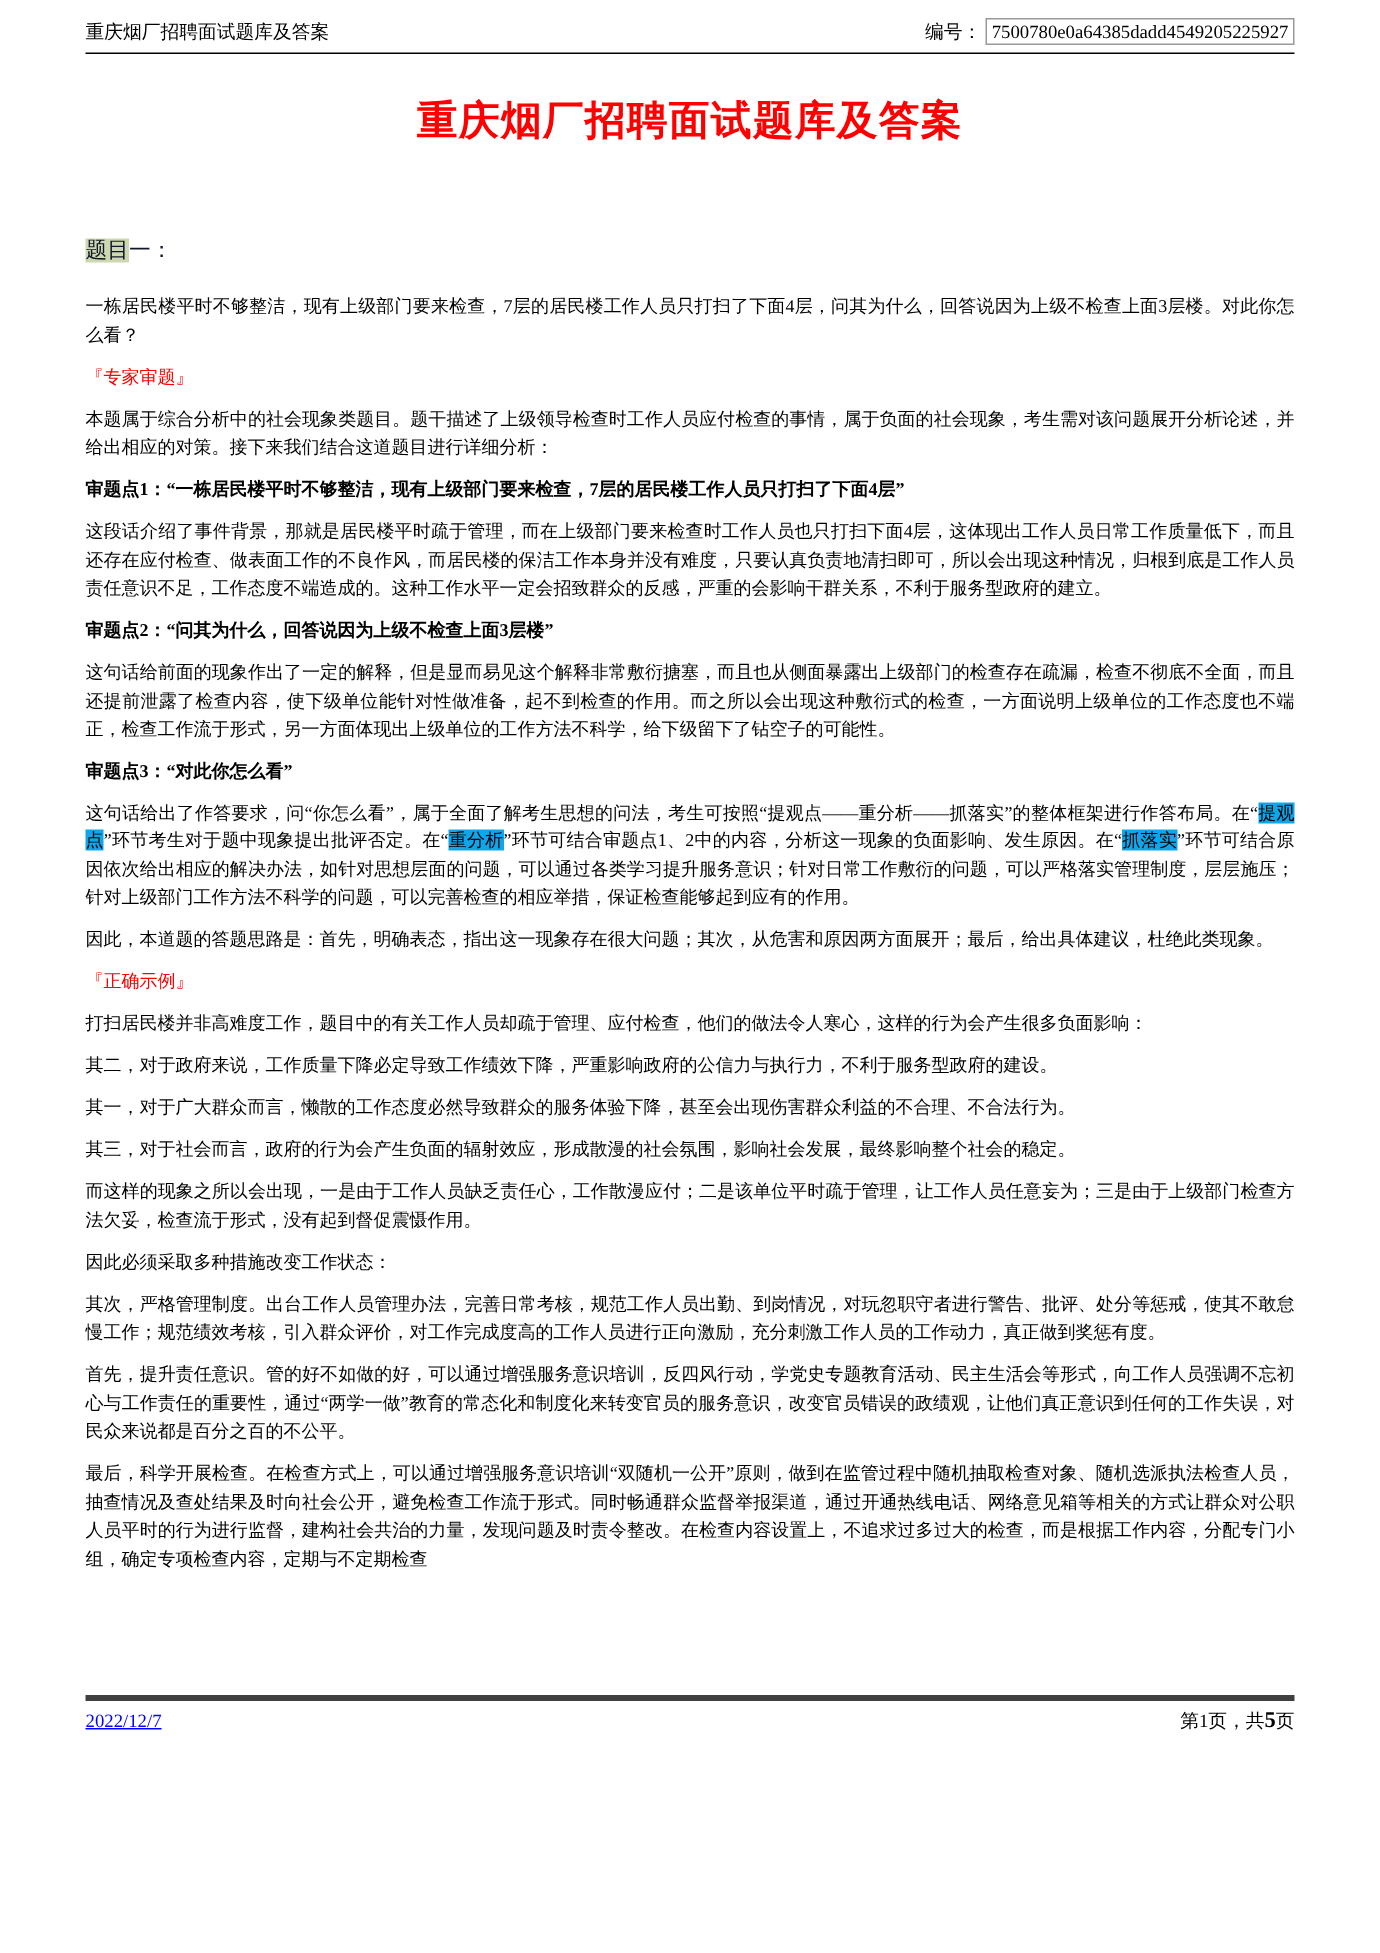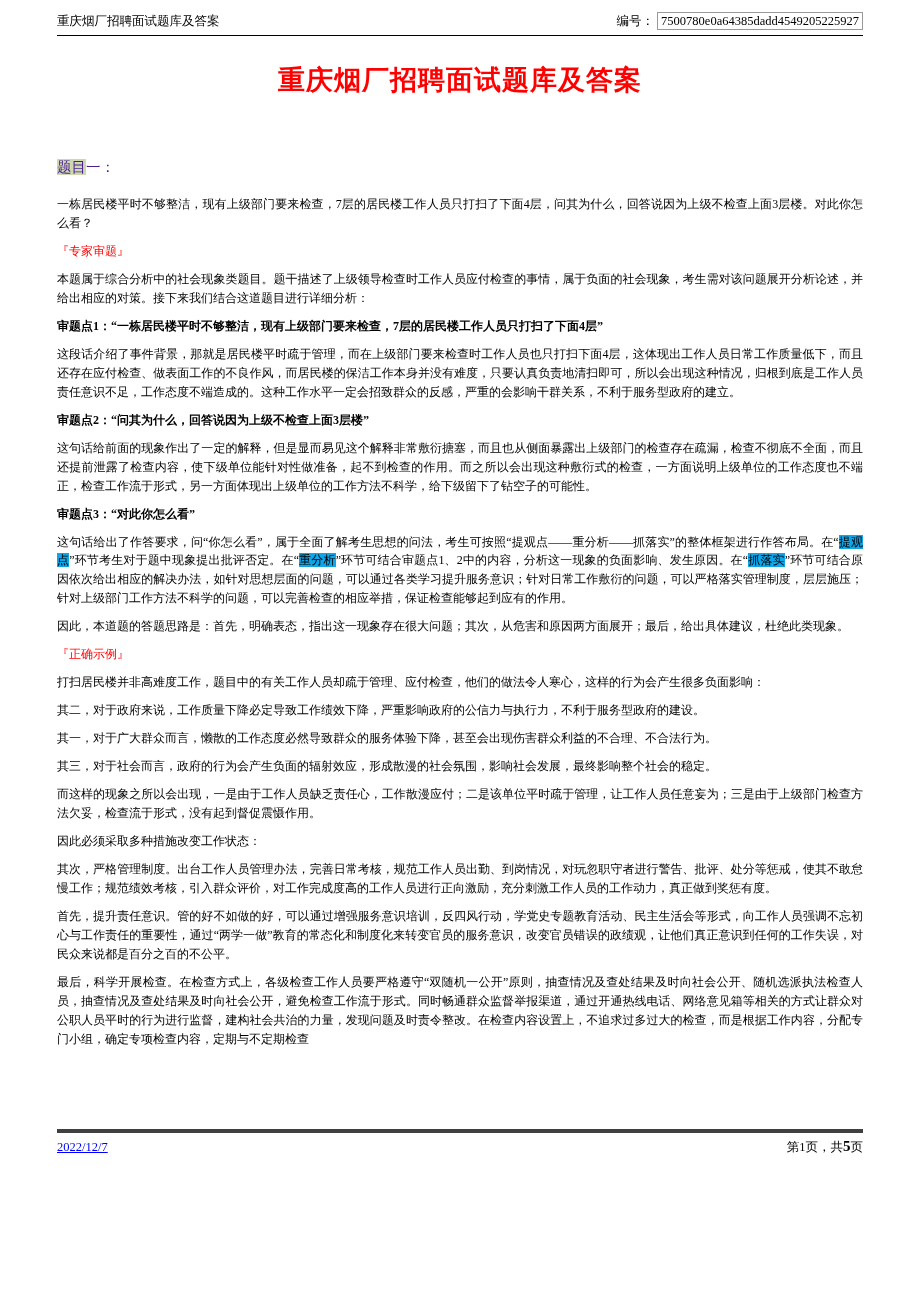--- a/index.html
+++ b/index.html
@@ -15,21 +15,21 @@
     font-size: 12.5px; padding-bottom: 5px; border-bottom: 1px solid #000;
   }
   .hdr-right { display: flex; align-items: center; gap: 3px; }
   .num-box { border: 1px solid #999; padding: 0 3px; line-height: 1.3; }
   .title {
     text-align: center; color: #ff0000; font-size: 27px; font-weight: 700;
     margin: 26px 0 58px 0; letter-spacing: 1px;
   }
   .content { }
   .block { font-size: 12px; line-height: 1.58; margin: 9px 0; text-align: justify; }
-  .topic { color: #4c1d95; font-size: 14.5px; margin-bottom: 16px; }
+  .topic { color: #0f172a; font-size: 14.5px; margin-bottom: 16px; }
   .topic .hl { background: #cdd8b0; }
   .red-head { color: #ff0000; }
   .bold-head { font-weight: 700; }
   .hl { background: #0ea5e9; }
   .ftr {
     position: absolute; left: 57px; right: 57px; bottom: 8px;
     border-top: 4px solid #404040; padding-top: 5px;
     display: flex; justify-content: space-between; align-items: baseline;
     font-size: 12.5px;
   }
@@ -65,21 +65,21 @@
       <div class="block para"><span>因此，本道题的答题思路是：首先，明确表态，指出这一现象存在很大问题；其次，从危害和原因两方面展开；最后，给出具体建议，杜绝此类现象。</span></div>
       <div class="block red-head"><span>『正确示例』</span></div>
       <div class="block para"><span>打扫居民楼并非高难度工作，题目中的有关工作人员却疏于管理、应付检查，他们的做法令人寒心，这样的行为会产生很多负面影响：</span></div>
       <div class="block para"><span>其二，对于政府来说，工作质量下降必定导致工作绩效下降，严重影响政府的公信力与执行力，不利于服务型政府的建设。</span></div>
       <div class="block para"><span>其一，对于广大群众而言，懒散的工作态度必然导致群众的服务体验下降，甚至会出现伤害群众利益的不合理、不合法行为。</span></div>
       <div class="block para"><span>其三，对于社会而言，政府的行为会产生负面的辐射效应，形成散漫的社会氛围，影响社会发展，最终影响整个社会的稳定。</span></div>
       <div class="block para"><span>而这样的现象之所以会出现，一是由于工作人员缺乏责任心，工作散漫应付；二是该单位平时疏于管理，让工作人员任意妄为；三是由于上级部门检查方法欠妥，检查流于形式，没有起到督促震慑作用。</span></div>
       <div class="block para"><span>因此必须采取多种措施改变工作状态：</span></div>
       <div class="block para"><span>其次，严格管理制度。出台工作人员管理办法，完善日常考核，规范工作人员出勤、到岗情况，对玩忽职守者进行警告、批评、处分等惩戒，使其不敢怠慢工作；规范绩效考核，引入群众评价，对工作完成度高的工作人员进行正向激励，充分刺激工作人员的工作动力，真正做到奖惩有度。</span></div>
       <div class="block para"><span>首先，提升责任意识。管的好不如做的好，可以通过增强服务意识培训，反四风行动，学党史专题教育活动、民主生活会等形式，向工作人员强调不忘初心与工作责任的重要性，通过“两学一做”教育的常态化和制度化来转变官员的服务意识，改变官员错误的政绩观，让他们真正意识到任何的工作失误，对民众来说都是百分之百的不公平。</span></div>
-      <div class="block para"><span>最后，科学开展检查。在检查方式上，各级检查工作人员要严格遵守“双随机一公开”原则，抽查情况及查处结果及时向社会公开、随机选派执法检查人员，抽查情况及查处结果及时向社会公开，避免检查工作流于形式。同时畅通群众监督举报渠道，通过开通热线电话、网络意见箱等相关的方式让群众对公职人员平时的行为进行监督，建构社会共治的力量，发现问题及时责令整改。在检查内容设置上，不追求过多过大的检查，而是根据工作内容，分配专门小组，确定专项检查内容，定期与不定期检查</span></div>
+      <div class="block para"><span>最后，科学开展检查。在检查方式上，可以通过增强服务意识培训“双随机一公开”原则，做到在监管过程中随机抽取检查对象、随机选派执法检查人员，抽查情况及查处结果及时向社会公开，避免检查工作流于形式。同时畅通群众监督举报渠道，通过开通热线电话、网络意见箱等相关的方式让群众对公职人员平时的行为进行监督，建构社会共治的力量，发现问题及时责令整改。在检查内容设置上，不追求过多过大的检查，而是根据工作内容，分配专门小组，确定专项检查内容，定期与不定期检查</span></div>
     </div>
 
   <div class="ftr">
     <a>2022/12/7</a>
     <span>
       <span>第1页，共</span><span class="page-total">5</span><span>页</span>
     </span>
   </div>
 
 </div>

